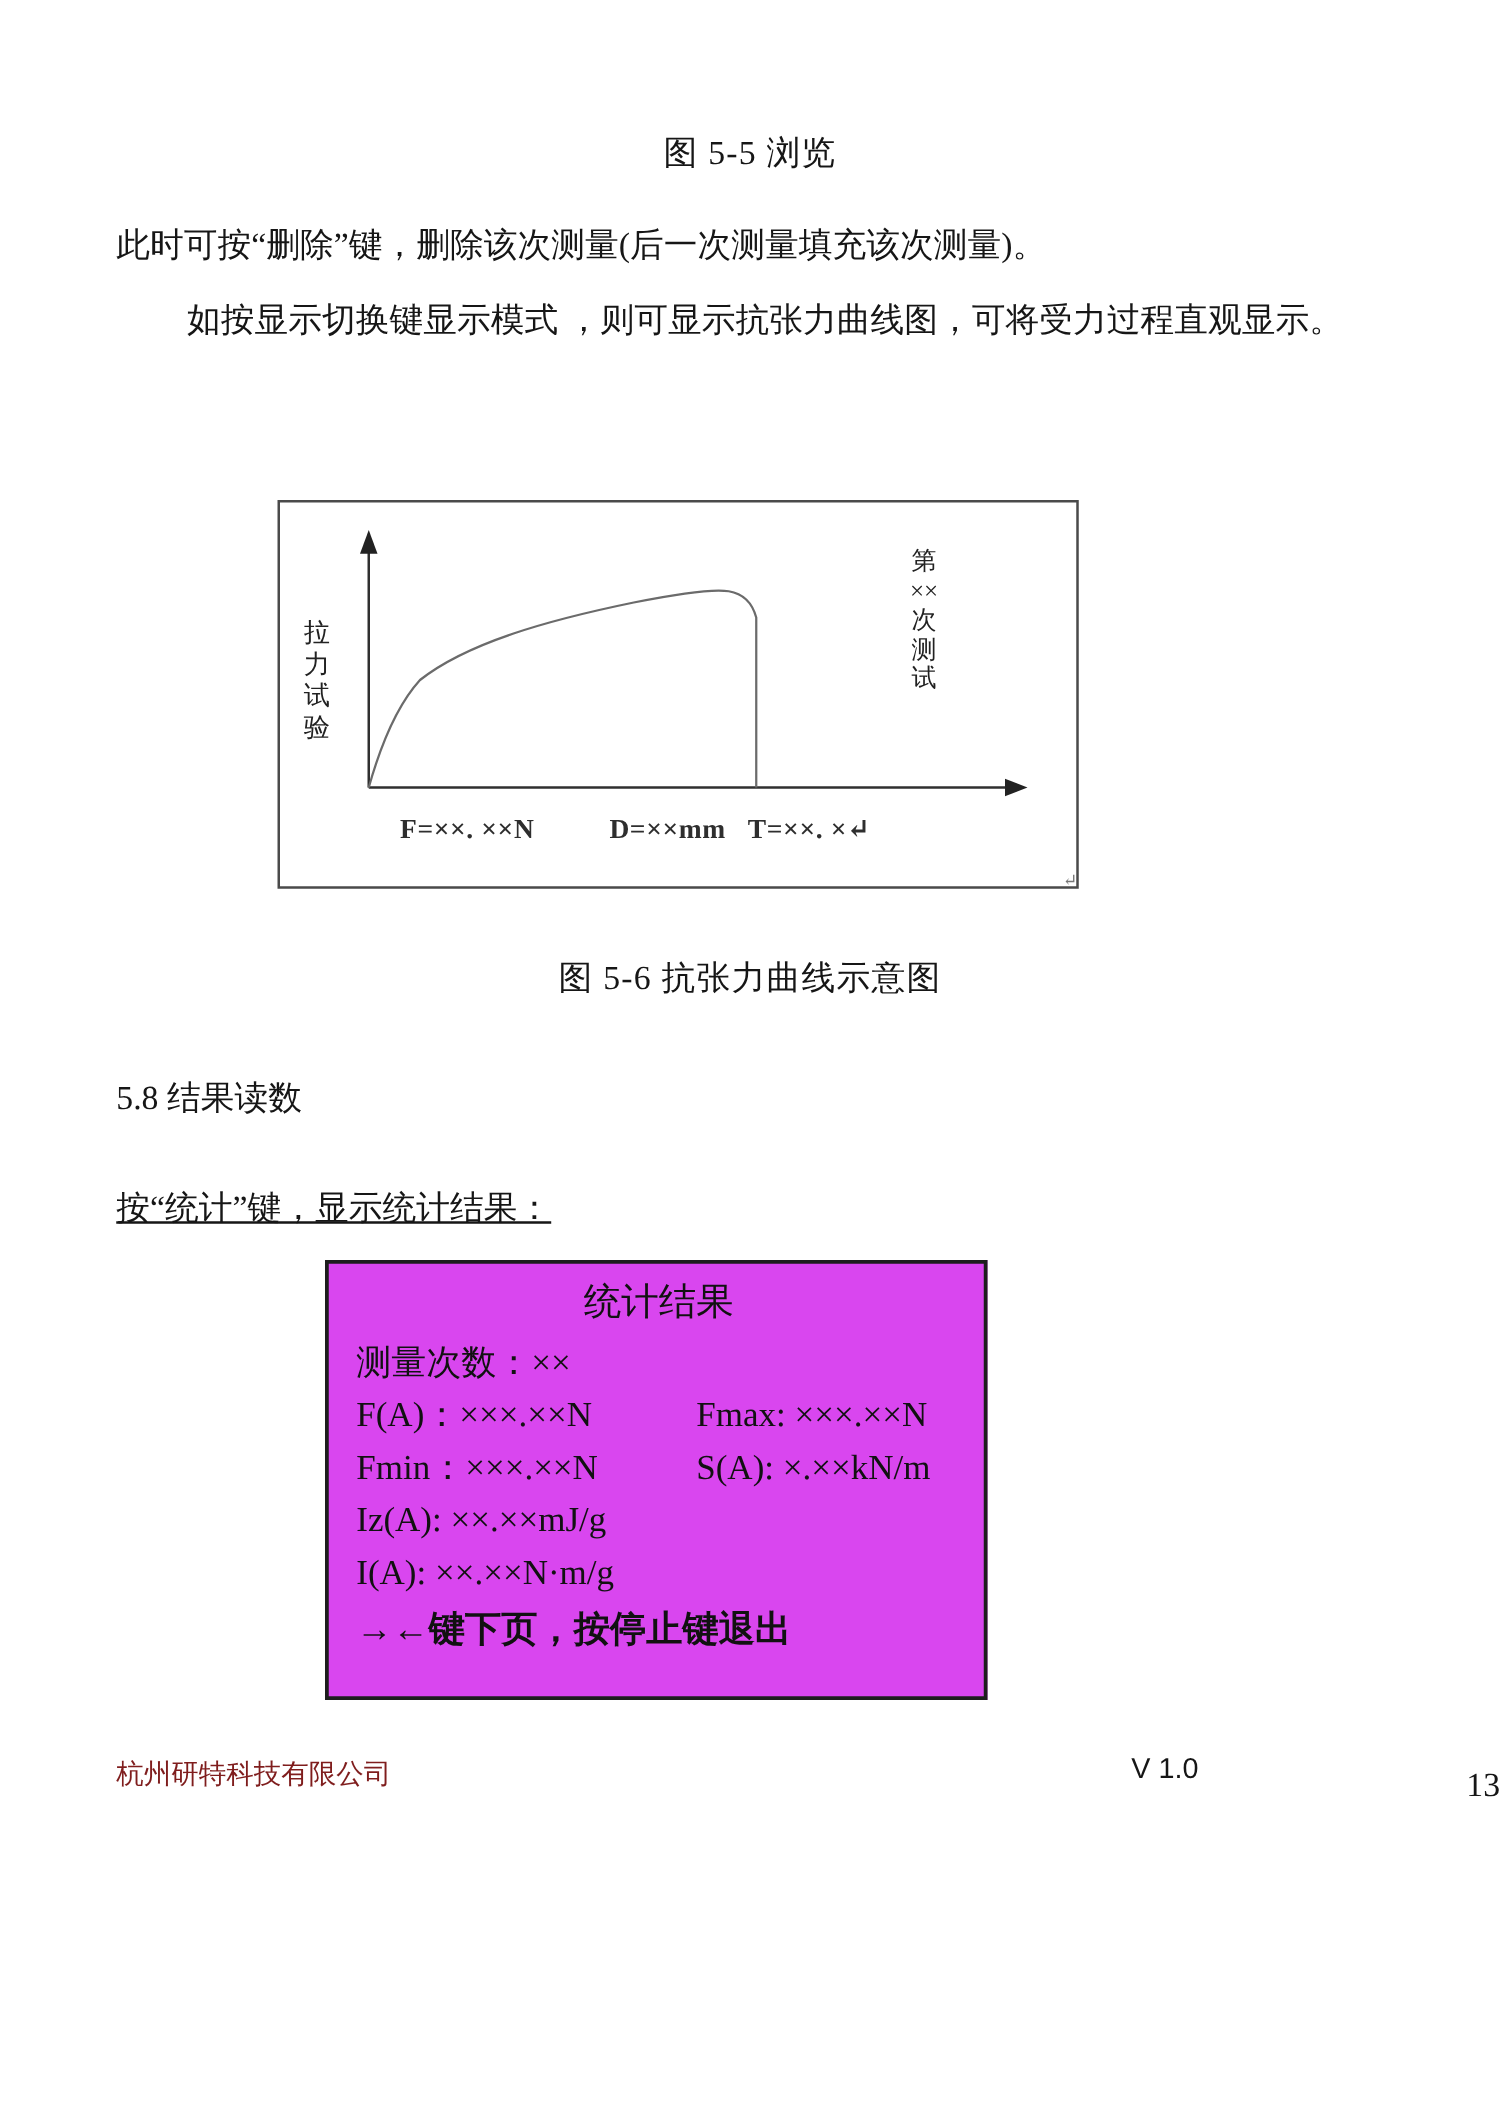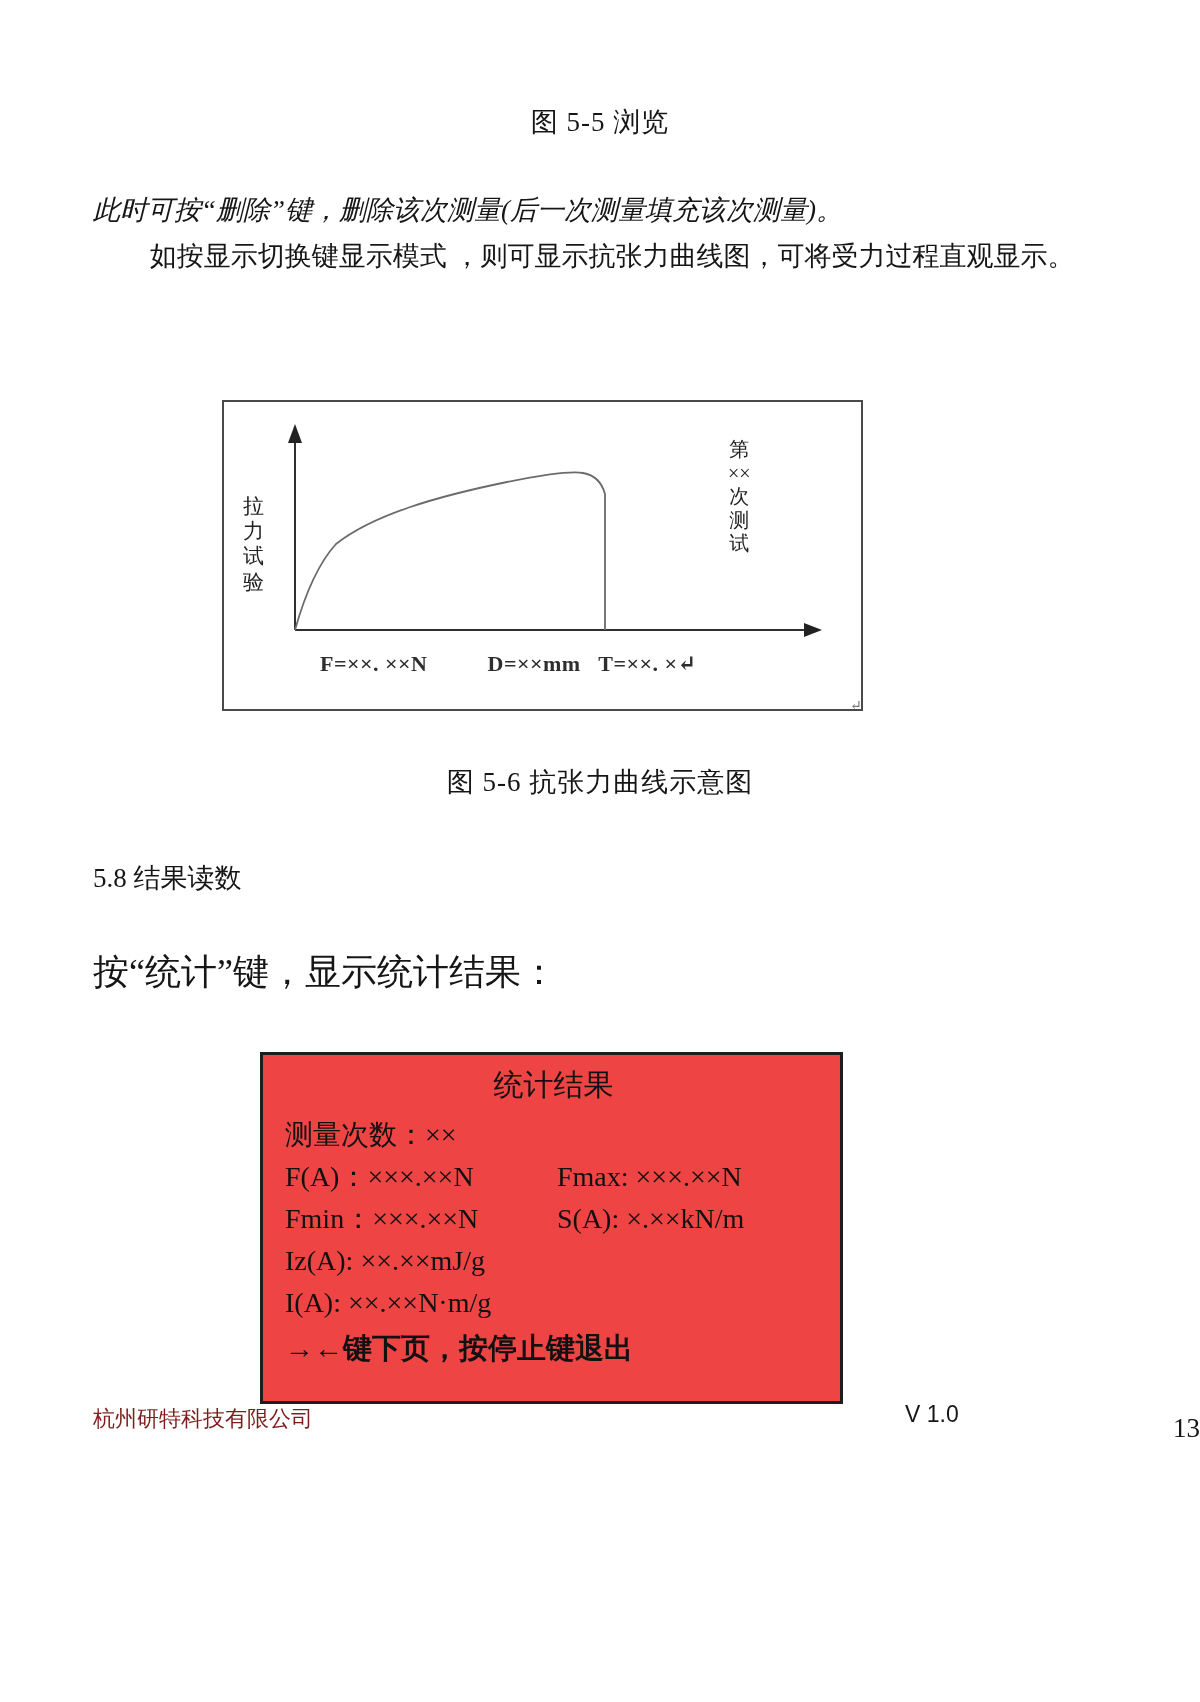--- a/index.html
+++ b/index.html
@@ -8,43 +8,43 @@
   body {
     width: 1200px; height: 1702px;
     position: relative; overflow: hidden;
     font-family: "Liberation Serif", "DejaVu Serif", serif;
     color: #161616;
   }
   .abs { position: absolute; }
 
   .caption-top { top: 104px; left: 0; width: 100%; text-align: center; font-size: 27px; letter-spacing: 1px; }
   .para { font-size: 27px; line-height: 2.25; }
-  .para1 { top: 180px; left: 93px; width: 1014px; font-style: italic; }
+  .para1 { top: 166px; left: 93px; width: 1014px; }
   .para2 { top: 226px; left: 93px; width: 1016px; text-indent: 2.1em; text-align: justify; }
 
   .figure-box {
     left: 222px; top: 400px; width: 641px; height: 311px;
     border: 2px solid #4a4a4a; background: #fff;
   }
   .figure-box svg.plot { position: absolute; left: 0; top: 0; width: 100%; height: 100%; }
   .figure-box svg .axis { stroke: #2f2f2f; stroke-width: 2; }
   .figure-box svg .arrowhead { fill: #222; stroke: none; }
   .figure-box svg .curve { stroke: #6b6b6b; stroke-width: 1.8; fill: none; }
   .ylabel { left: 19px; top: 92px; font-size: 21px; line-height: 1.2; white-space: pre; text-align: center; color: #222; }
   .serieslabel { left: 504px; top: 36px; font-size: 20px; line-height: 1.18; white-space: pre; text-align: center; color: #222; }
   .readout { left: 96px; top: 248px; font-size: 22px; font-weight: 600; white-space: pre; color: #2e2e2e; letter-spacing: 0.5px; }
   .cornermark { right: -1px; bottom: -5px; font-size: 14px; color: #777; }
 
   .caption56 { top: 764px; left: 0; width: 100%; text-align: center; font-size: 27px; letter-spacing: 1px; }
   .secheading { top: 860px; left: 93px; font-size: 27px; }
-  .intro { top: 948px; left: 93px; font-size: 36px; }
+  .intro { top: 948px; left: 93px; font-size: 27px; text-decoration: underline; }
 
   .stats-box {
-    left: 260px; top: 1052px; width: 583px; height: 352px;
-    border: 3px solid #1d1d1d; background: #ef4444;
+    left: 260px; top: 1008px; width: 530px; height: 352px;
+    border: 3px solid #1d1d1d; background: #d946ef;
     padding: 10px 18px 0 22px;
   }
   .stats-title { text-align: center; font-size: 30px; margin-bottom: 8px; color: #111; }
   .stats-row { display: flex; font-size: 28px; line-height: 1.5; color: #111; }
   .stats-left { width: 272px; flex: none; white-space: pre; }
   .stats-right { white-space: pre; }
   .stats-row.last { font-weight: 700; font-size: 29px; margin-top: 3px; }
 
   .footer-company { top: 1404px; left: 93px; font-size: 22px; color: #7f1d1d; }
   .footer-page { top: 1401px; left: 0; width: 100%; text-align: right; font-size: 27px; margin-top: 12px; }

